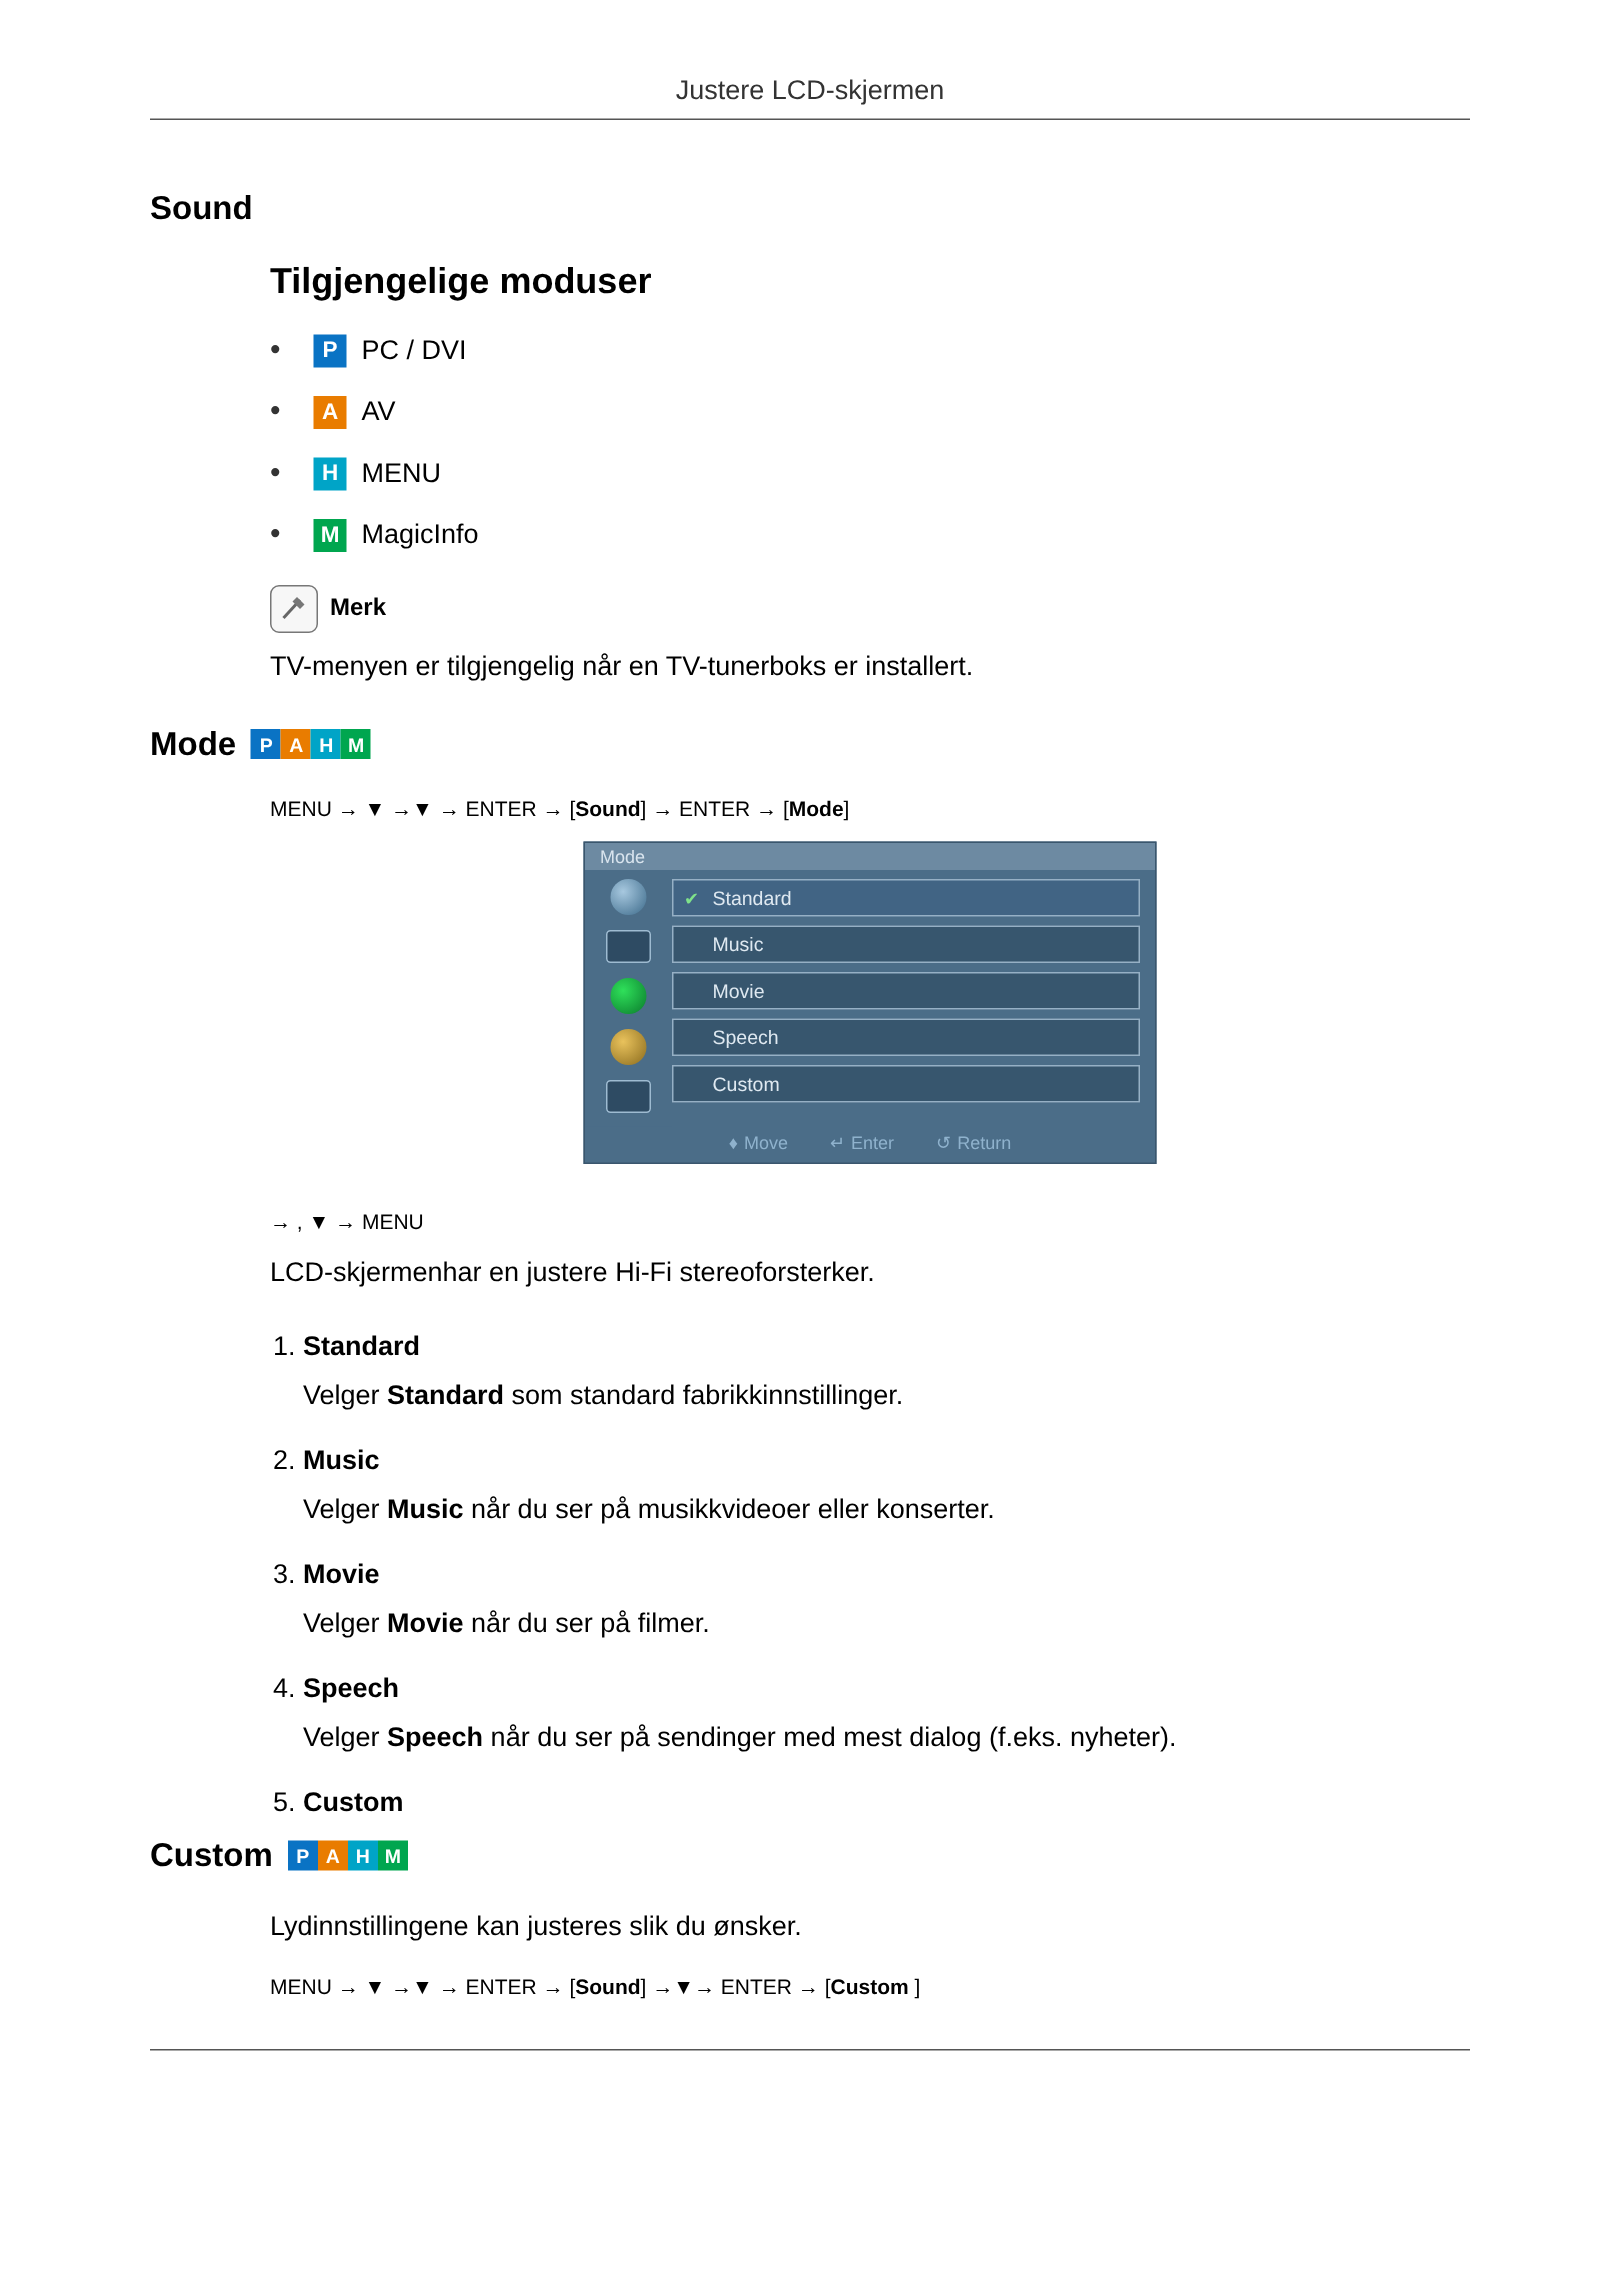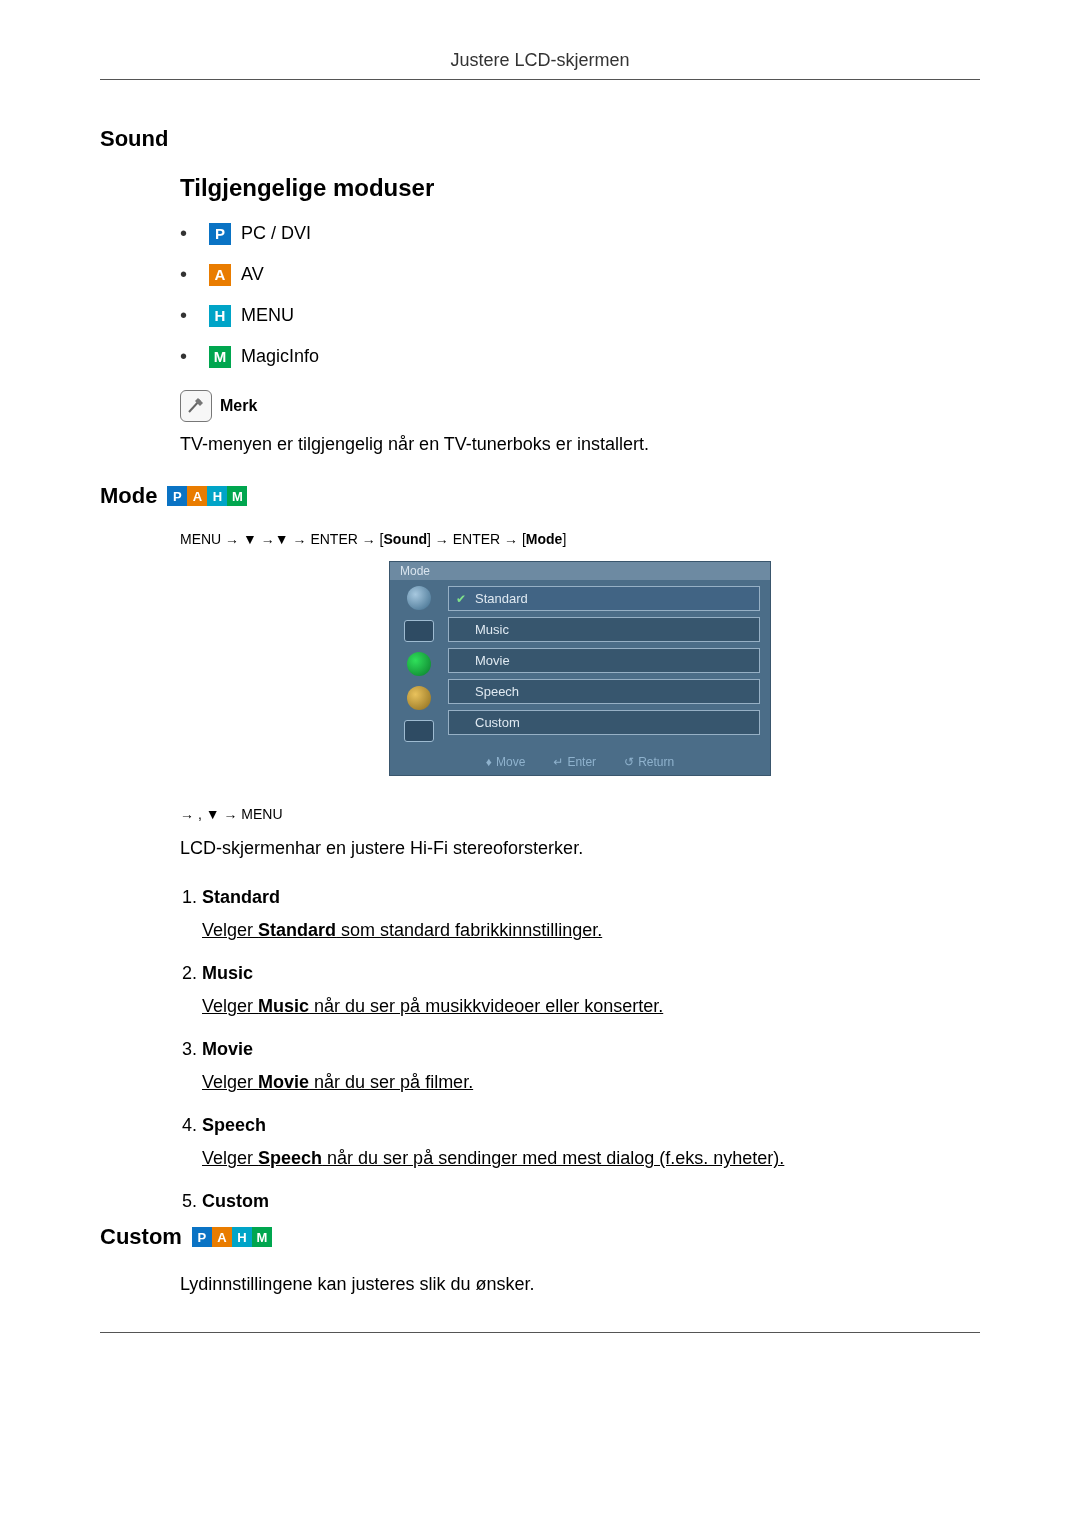--- a/index.html
+++ b/index.html
@@ -198,21 +198,20 @@
     margin-bottom: 8px;
   }
   ol.desc > li > .lbl {
     font-weight: 700;
     display: block;
     margin-bottom: 12px;
   }
   ol.desc > li > p {
     margin: 0 0 22px 0;
     font-weight: 400;
-    text-decoration: underline;
   }
 </style>
 </head>
 <body>
 
 <div class="page">
 
   <div class="header">Justere LCD-skjermen</div>
 
   <h2 class="section">Sound</h2>
@@ -338,16 +337,19 @@
     <span class="badge-row">
       <span class="badge badge-p">P</span>
       <span class="badge badge-a">A</span>
       <span class="badge badge-h">H</span>
       <span class="badge badge-m">M</span>
     </span>
   </h2>
 
   <div class="content-block">
     <p class="body" style="margin-bottom:18px">Lydinnstillingene kan justeres slik du ønsker.</p>
+    <p class="menu-path">
+      <span>MENU → ▼ →▼ → ENTER → [</span><b>Sound</b><span>] →▼→ ENTER → [</span><b>Custom </b><span>]</span>
+    </p>
   </div>
 
   <div class="footer-rule"></div>
 </div>
 
 </body></html>

